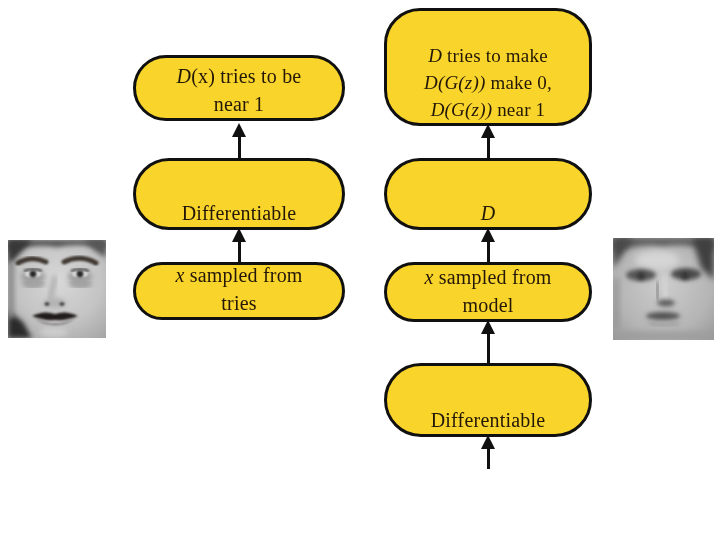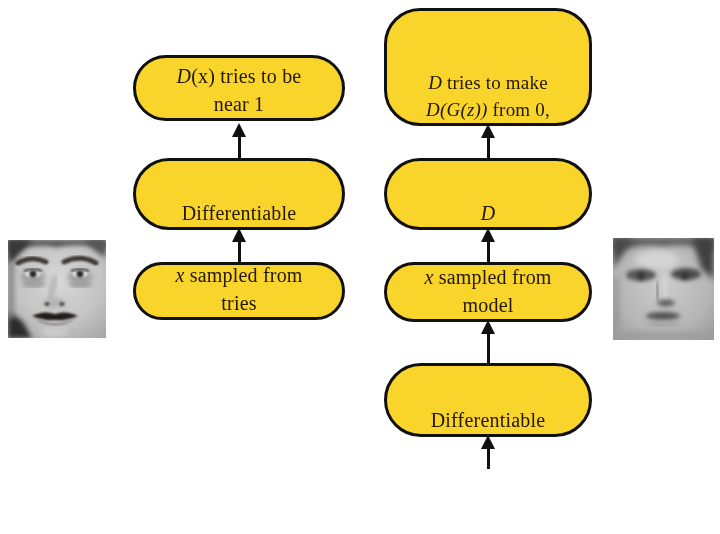--- a/index.html
+++ b/index.html
@@ -77,21 +77,22 @@
       <span class="shaft"></span>
   </div>
 
   <div class="node" style="left:133px;top:262px;width:212px;height:58px;border-radius:29px">
     <div class="ln"><span class="it">x</span><span> sampled from</span></div>
     <div class="ln"><span>tries</span></div>
   </div>
 
   <div class="node small" style="left:384px;top:8px;width:208px;height:118px;border-radius:36px">
     <div class="ln"><span class="it">D</span><span> tries to make</span></div>
-    <div class="ln"><span class="it">D(G(z))</span><span> from 0,</span></div>
+    <div class="ln"><span class="it">D(G(z))</span><span> make 0,</span></div>
+    <div class="ln"><span class="it">D(G(z))</span><span> near 1</span></div>
   </div>
 
   <div class="arrow" style="left:480px;top:124px;height:36px">
     <span class="head"></span>
       <span class="shaft"></span>
   </div>
 
   <div class="node" style="left:384px;top:158px;width:208px;height:72px;border-radius:36px">
     <div class="ln"><span class="it">D</span></div>
   </div>

